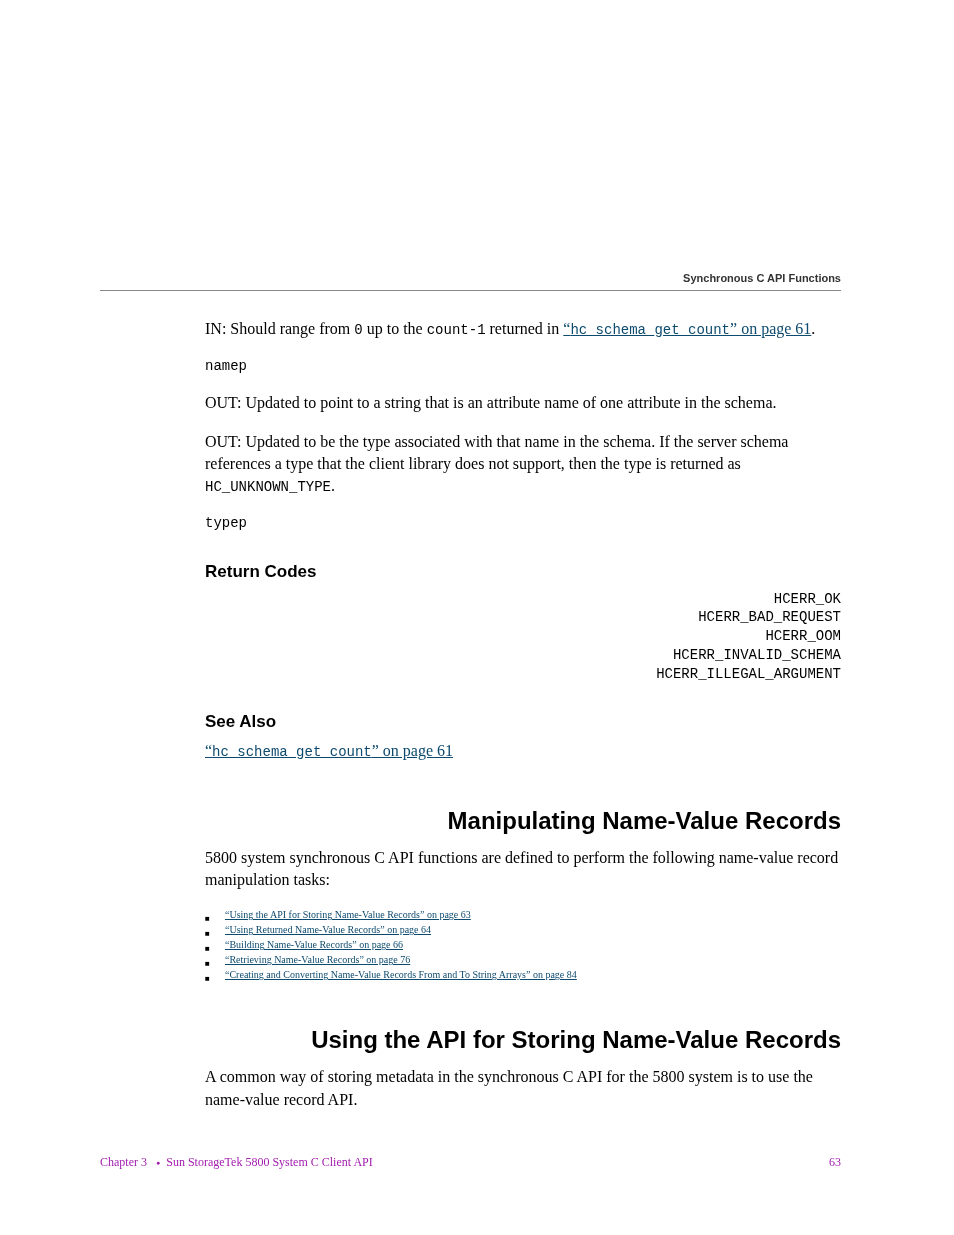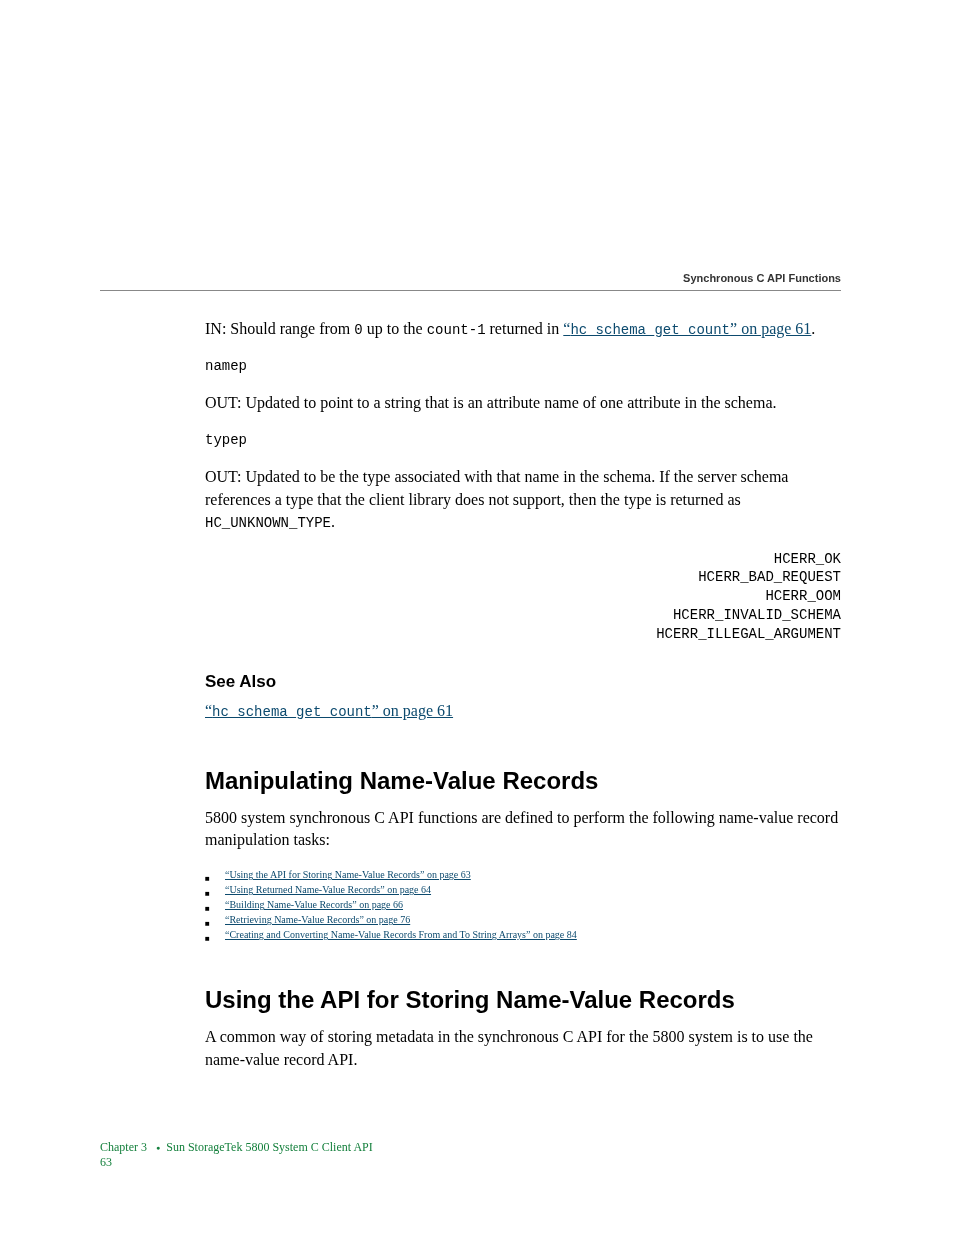--- a/index.html
+++ b/index.html
@@ -6,25 +6,25 @@
   html, body { width: 954px; height: 1235px; background: #fff; font-family: Georgia, 'Times New Roman', serif; color: #000; }
   .page { position: relative; width: 954px; height: 1235px; }
   .running-head { position: absolute; top: 272px; right: 113px; font-family: Arial, Helvetica, sans-serif; font-weight: 700; font-size: 11px; color: #333; }
   .rule { position: absolute; top: 290px; left: 100px; right: 113px; border-top: 1px solid #888; }
   .content { position: absolute; top: 318px; left: 205px; right: 113px; }
   .para { font-size: 16px; line-height: 1.4; margin-bottom: 16px; }
   .mono { font-family: 'Courier New', Courier, monospace; font-size: 14px; }
   .link { color: #0c4a6e; }
   .h3 { font-family: Arial, Helvetica, sans-serif; font-weight: 700; font-size: 17px; margin-top: 28px; margin-bottom: 8px; }
   .codeblock { font-family: 'Courier New', Courier, monospace; font-size: 14px; line-height: 1.35; margin-left: 36px; white-space: pre; margin-bottom: 12px; text-align: right; }
-  .h2 { font-family: Arial, Helvetica, sans-serif; font-weight: 700; font-size: 24px; margin-top: 44px; margin-bottom: 12px; }
+  .h2 { font-family: Arial, Helvetica, sans-serif; font-weight: 700; font-size: 24px; margin-top: 44px; margin-bottom: 12px; text-align: right; }
   ul.bullets { list-style: none; margin-left: 0; margin-top: 6px; }
   ul.bullets li { position: relative; padding-left: 20px; font-size: 10px; line-height: 1.5; }
   ul.bullets li::before { content: "\25A0"; position: absolute; left: 0; top: 6px; font-size: 8px; color: #000; }
-  .footer { position: absolute; bottom: 65px; left: 100px; right: 113px; display: flex; justify-content: space-between; font-size: 12px; color: #15803d; flex-direction: column; }
+  .footer { position: absolute; bottom: 65px; left: 100px; right: 113px; display: flex; justify-content: space-between; font-size: 12px; color: #a21caf; }
   .footer-left { font-family: Georgia, serif; }
   .sep { margin: 0 6px; font-size: 7px; vertical-align: middle; }
 </style>
 </head>
 <body>
 
 <div class="page">
 
   <div class="running-head">Synchronous C API Functions</div>
   <div class="rule"></div>
@@ -32,26 +32,27 @@
   <div class="content">
 
     <p class="para">
       <span>IN: Should range from </span><span class="mono">0</span><span> up to the </span><span class="mono">count-1</span><span> returned in </span><a class="link" href="#"><span>“</span><span class="mono">hc_schema_get_count</span><span>” on page 61</span></a><span>.</span>
     </p>
 
     <p class="para mono">namep</p>
 
     <p class="para">OUT: Updated to point to a string that is an attribute name of one attribute in the schema.</p>
 
-    <p class="para mono">typep</p>
-
     <p class="para">
       <span>OUT: Updated to be the type associated with that name in the schema. If the server schema references a type that the client library does not support, then the type is returned as </span><span class="mono">HC_UNKNOWN_TYPE</span><span>.</span>
     </p>
 
+    <p class="para mono">typep</p>
+
+    <h3 class="h3">Return Codes</h3>
     <pre class="codeblock">HCERR_OK
 HCERR_BAD_REQUEST
 HCERR_OOM
 HCERR_INVALID_SCHEMA
 HCERR_ILLEGAL_ARGUMENT</pre>
 
     <h3 class="h3">See Also</h3>
     <p class="para">
       <a class="link" href="#"><span>“</span><span class="mono">hc_schema_get_count</span><span>” on page 61</span></a>
     </p>

